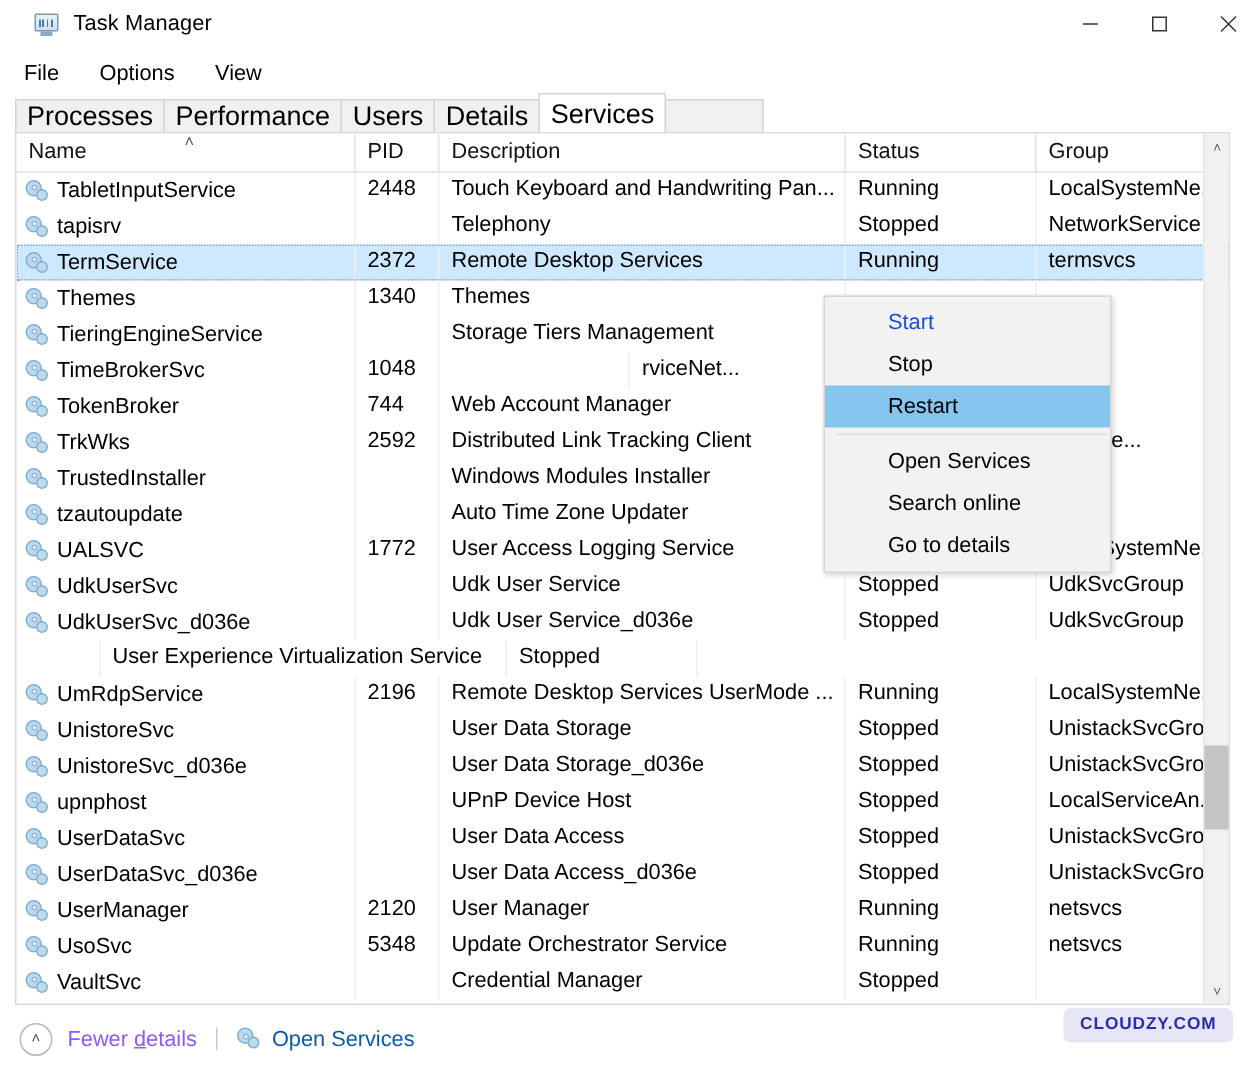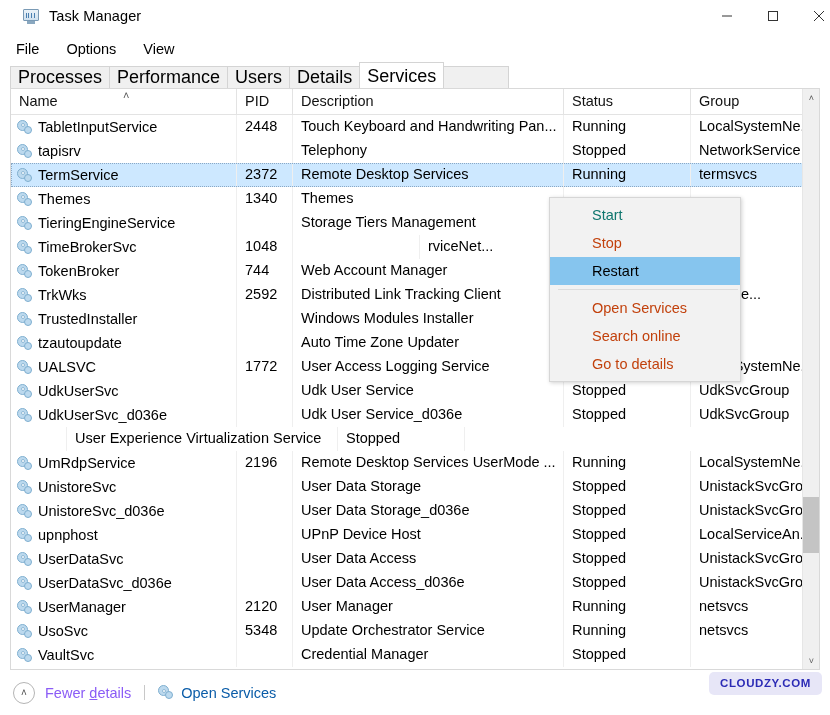--- a/index.html
+++ b/index.html
@@ -240,25 +240,25 @@
     background: #f2f2f2;
     border: 1px solid #d6d6d6;
     box-shadow: 1px 1px 4px rgba(0,0,0,0.18);
     padding: 3px 0 3px 0;
     z-index: 50;
   }
   .ctxmenu .item {
     height: 28px;
     line-height: 28px;
     font-size: 14.5px;
-    color: #c2410c;
+    color: #000000;
     padding-left: 42px;
     white-space: nowrap;
   }
-  .ctxmenu .item.disabled { color: #0f766e; }
+  .ctxmenu .item.disabled { color: #1d4ed8; }
   .ctxmenu .item.highlight {
     background: #86c5ee;
     color: #000;
   }
   .ctxmenu .sep {
     height: 1px;
     background: #dcdcdc;
     margin: 4px 2px 4px 8px;
   }
 

